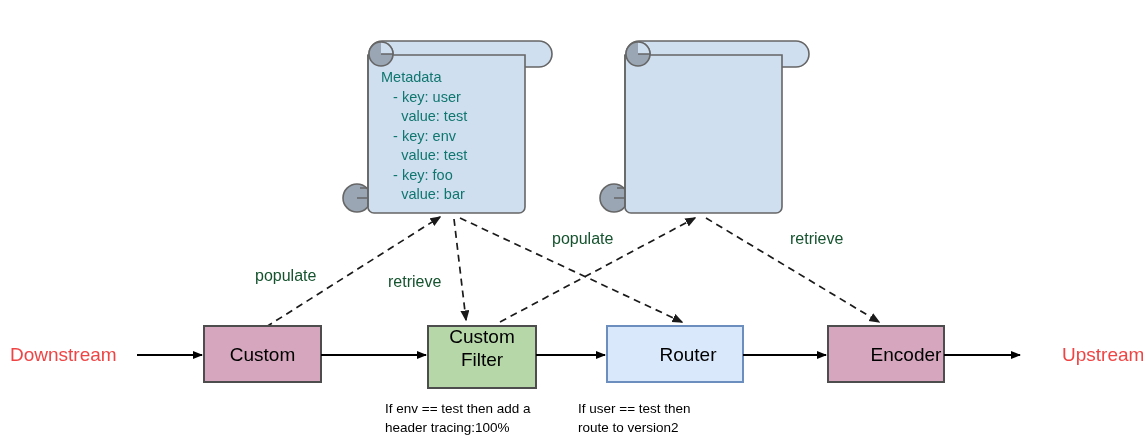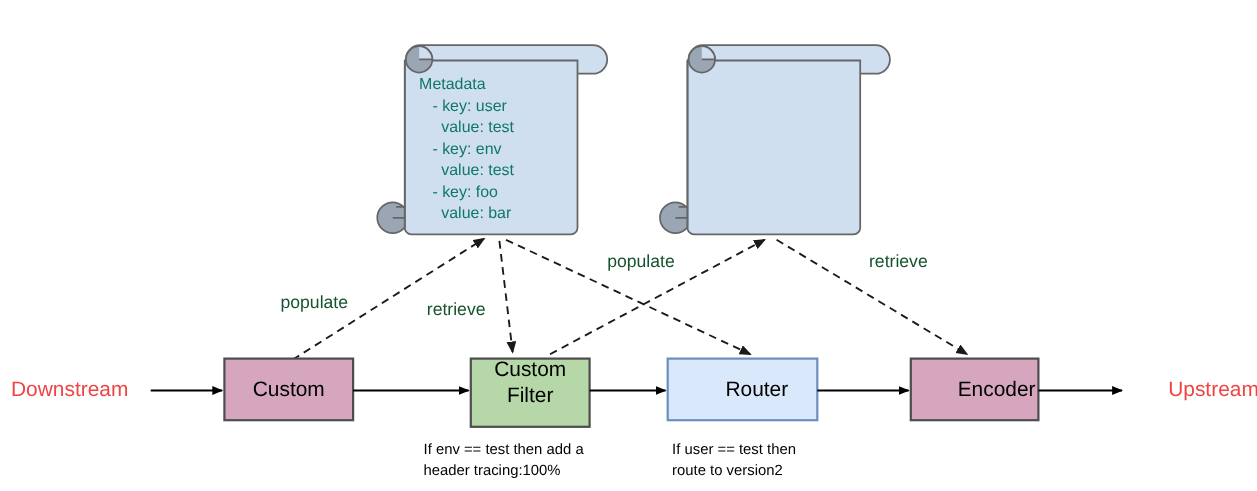--- a/index.html
+++ b/index.html
@@ -144,16 +144,16 @@
   <div class="node-label" style="left:620px; top:326px; width:136px; height:56px;text-align:center;">Router</div>
   <div class="node-label" style="left:848px; top:326px; width:116px; height:56px;">Encoder</div>
 
   <div class="edge-label" style="left:255px; top:266px;">populate</div>
   <div class="edge-label" style="left:388px; top:272px;">retrieve</div>
   <div class="edge-label" style="left:552px; top:229px;">populate</div>
   <div class="edge-label" style="left:790px; top:229px;">retrieve</div>
 
   <div class="caption" style="left:385px; top:399px;">If env == test then add a
 header tracing:100%</div>
-  <div class="caption" style="left:611px; top:399px;">If user == test then
+  <div class="caption" style="left:578px; top:399px;">If user == test then
 route to version2</div>
 
 </div>
 
 </body></html>

